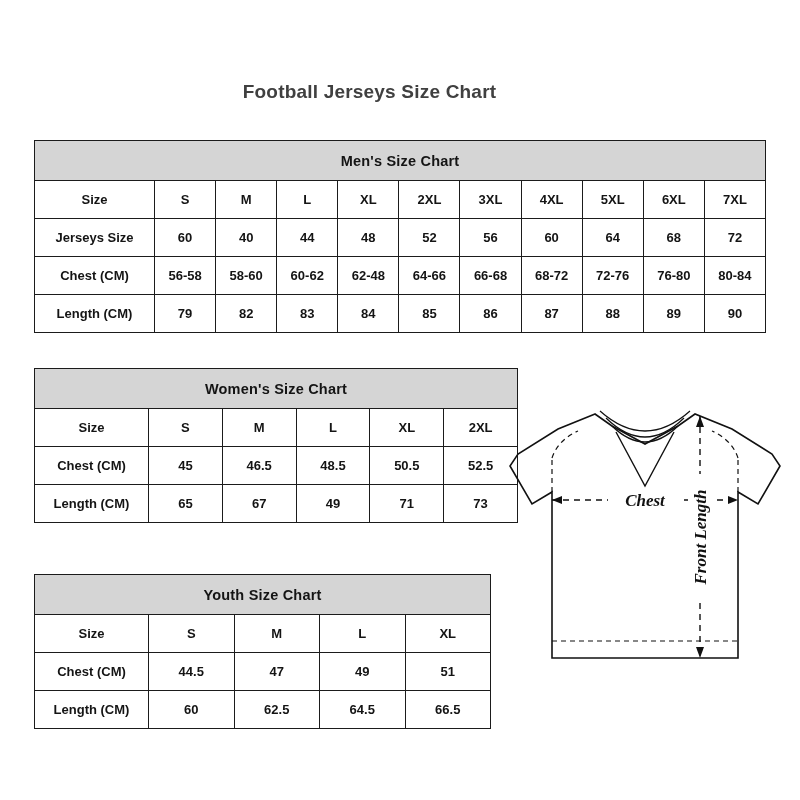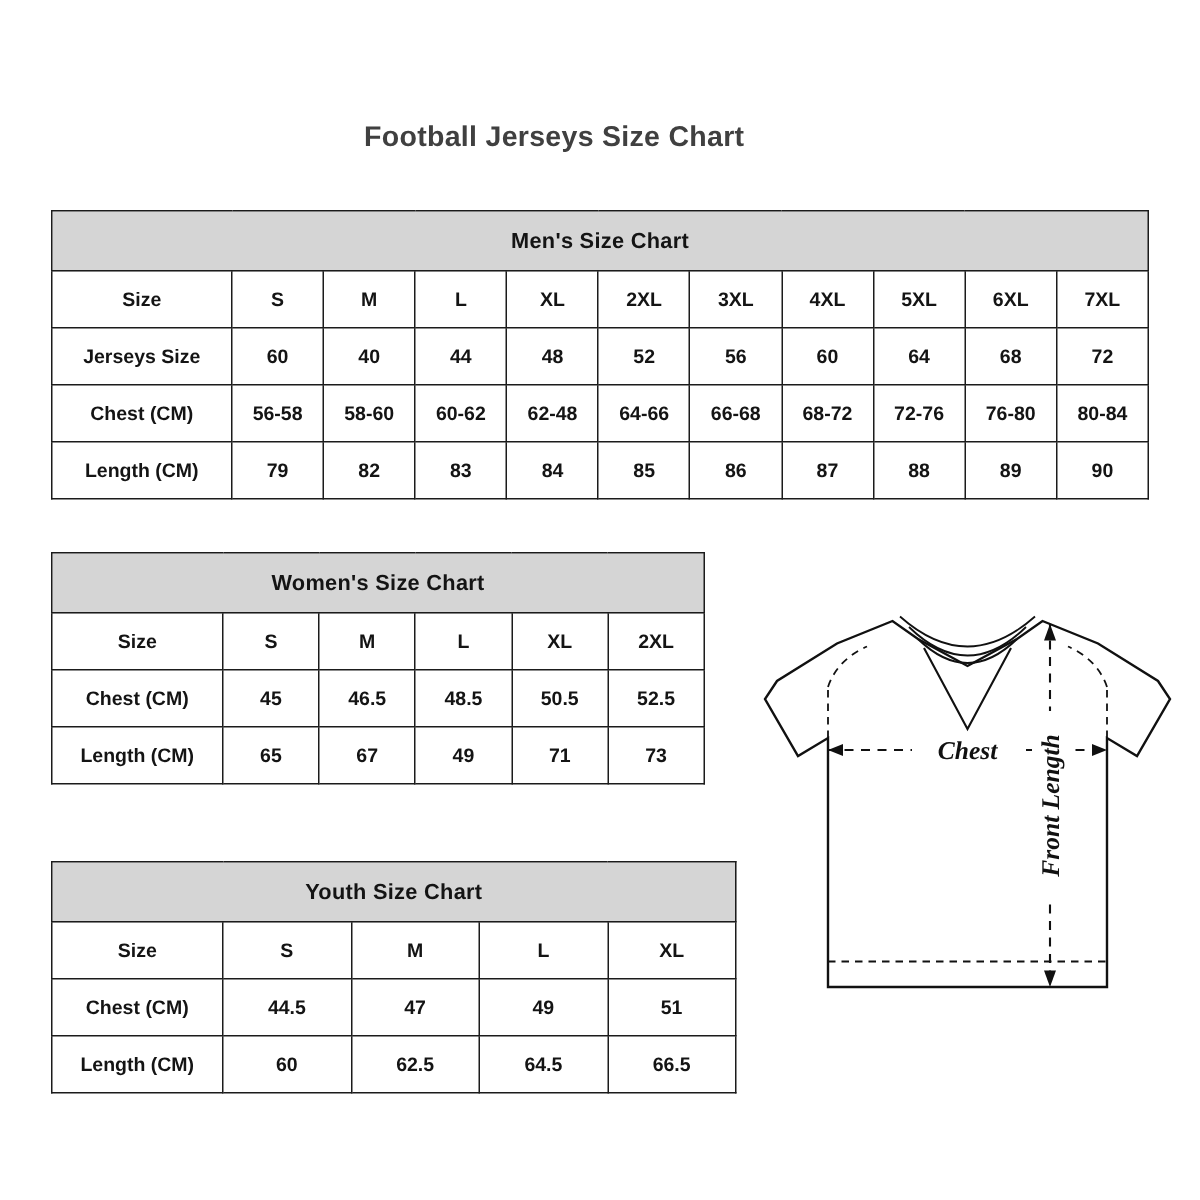--- a/index.html
+++ b/index.html
@@ -75,21 +75,21 @@
   #mens-table { width: 732px; }
   #mens-table col.label-col { width: 120px; }
 
   
   #womens-wrap {
     position: absolute;
     top: 368px;
     left: 34px;
     width: 457px;
   }
-  #womens-table { width: 436px; }
+  #womens-table { width: 484px; }
   #womens-table col.label-col { width: 114px; }
 
   
   #youth-wrap {
     position: absolute;
     top: 574px;
     left: 34px;
     width: 457px;
   }
   #youth-table { width: 457px; }

